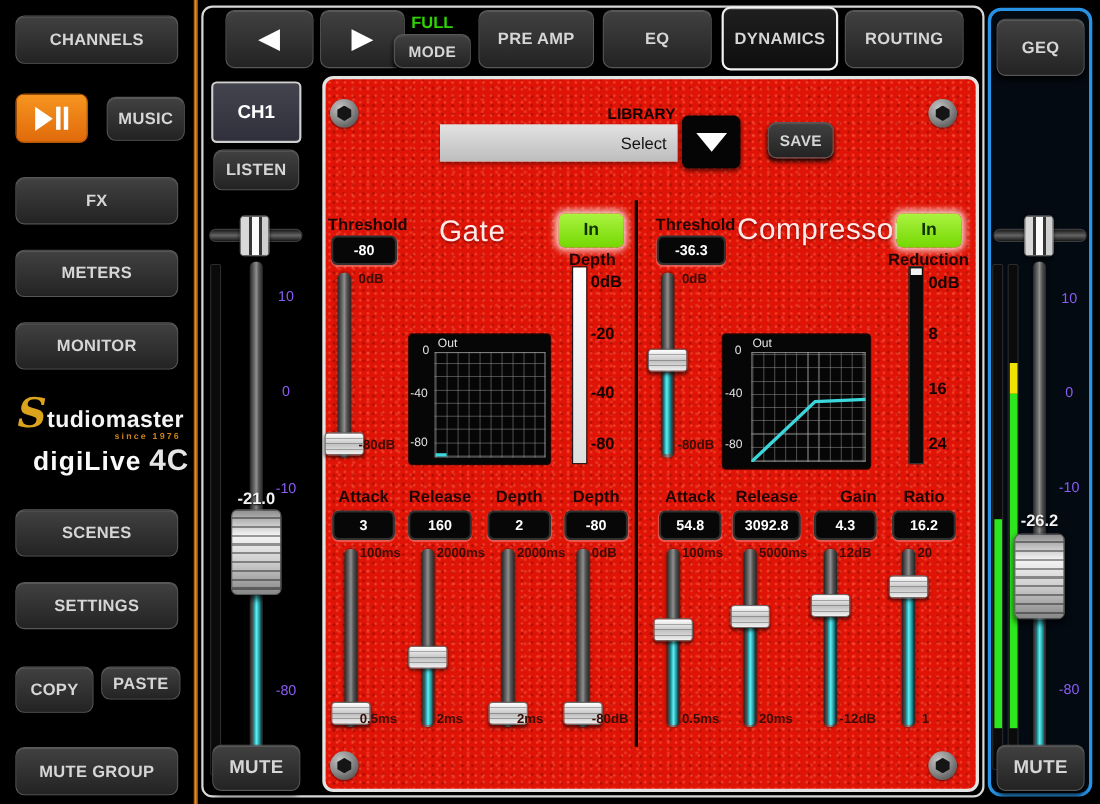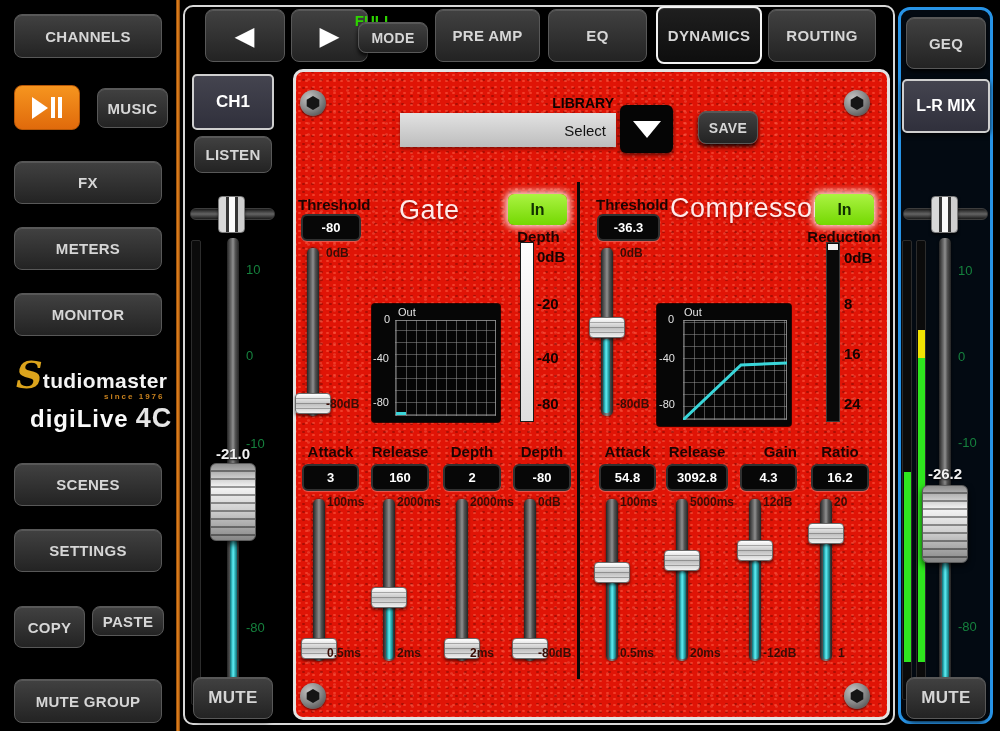--- a/index.html
+++ b/index.html
@@ -58,21 +58,21 @@
          box-shadow:0 2px 3px rgba(0,0,0,.6); }
   .mtrack { position:absolute; width:10px; background:#0b0b0b; border:1px solid #2c2c2c; border-radius:2px; }
   .mfill { position:absolute; width:7px; }
 
   .vbox { position:absolute; height:27px; background:#070707; border:2px solid #303030; border-radius:6px;
          color:#fff; font-size:13px; font-weight:700; display:flex; align-items:center; justify-content:center;
          box-shadow:0 1px 1px rgba(255,255,255,.3); }
   .rlabel { position:absolute; color:#1d0503; font-weight:700; font-size:15px; }
   .rng { position:absolute; color:#390d06; font-weight:700; font-size:12px; }
   .mscale { position:absolute; color:#150302; font-weight:700; font-size:15px; }
-  .fscale { position:absolute; color:#15803d; font-size:13px; width:28px; text-align:left; }
+  .fscale { position:absolute; color:#8b5cf6; font-size:13px; width:28px; text-align:center; }
   .fval { position:absolute; color:#f2f2f2; font-size:15px; font-weight:700; width:54px; text-align:center;
          text-shadow:0 1px 2px #000; }
   .title { position:absolute; color:#ffeaea; font-size:27px; letter-spacing:.5px;
          text-shadow:0 2px 2px rgba(110,8,4,.65); }
   .in-btn { position:absolute; width:59px; height:31px; border-radius:6px;
          background:linear-gradient(180deg,#abf342,#74d802); display:flex; align-items:center; justify-content:center;
          color:#113000; font-weight:700; font-size:16px; box-shadow:0 0 7px 3px rgba(255,255,255,.8); }
   .select-box { position:absolute; background:linear-gradient(180deg,#e2e2e2,#bdbdbd); color:#121212;
          display:flex; align-items:center; justify-content:flex-end; padding-right:10px; font-size:15px;
          box-shadow:0 2px 3px rgba(0,0,0,.4); }
@@ -147,22 +147,22 @@
   <div class="orange-divider"></div>
 
   <div class="main-panel"></div>
 
   <div class="btn" style="left:205px;top:9px;width:80px;height:53px">
     <span class="nav-arrow">◀</span>
   </div>
   <div class="btn" style="left:291px;top:9px;width:77px;height:53px">
     <span class="nav-arrow">▶</span>
   </div>
-  <div class="full-lbl" style="left:339px;top:12px;width:70px">FULL</div>
-  <div class="btn small" style="left:358px;top:22px;width:70px;height:31px">MODE</div>
+  <div class="full-lbl" style="left:358px;top:12px;width:70px">FULL</div>
+  <div class="btn small" style="left:358px;top:31px;width:70px;height:31px">MODE</div>
 
   <div class="btn" style="left:435px;top:9px;width:105px;height:53px">PRE AMP</div>
   <div class="btn" style="left:548px;top:9px;width:99px;height:53px">EQ</div>
   <div class="btn dyn-active" style="left:656px;top:6px;width:106px;height:58px">DYNAMICS</div>
   <div class="btn" style="left:768px;top:9px;width:108px;height:53px">ROUTING</div>
 
   <div class="chanbtn" style="left:192px;top:74px;width:82px;height:56px">CH1</div>
   <div class="btn" style="left:194px;top:136px;width:78px;height:37px">LISTEN</div>
 
   <div class="pan-track" style="left:190px;top:208px;width:85px"></div>
@@ -313,21 +313,20 @@
   <div class="shandle" style="left:808px;top:523px"></div>
 
   <div class="rng" style="left:620px;top:646px">0.5ms</div>
   <div class="rng" style="left:690px;top:646px">20ms</div>
   <div class="rng" style="left:763px;top:646px">-12dB</div>
   <div class="rng" style="left:838px;top:646px">1</div>
 
   <div class="blue-strip"></div>
 
   <div class="btn" style="left:906px;top:17px;width:80px;height:52px">GEQ</div>
-  <div class="chanbtn" style="left:902px;top:79px;width:88px;height:54px;font-size:16px">L-R MIX</div>
 
   <div class="pan-track" style="left:903px;top:208px;width:85px"></div>
   <div class="pan-knob" style="left:931px;top:196px"></div>
 
   <div class="mtrack" style="left:902px;top:240px;height:460px"></div>
   <div class="mfill" style="left:904px;top:472px;height:190px;background:#2ee61e"></div>
   <div class="mtrack" style="left:916px;top:240px;height:460px"></div>
   <div class="mfill" style="left:918px;top:330px;height:28px;background:#f0e303"></div>
   <div class="mfill" style="left:918px;top:358px;height:304px;background:#2ee61e"></div>
 

